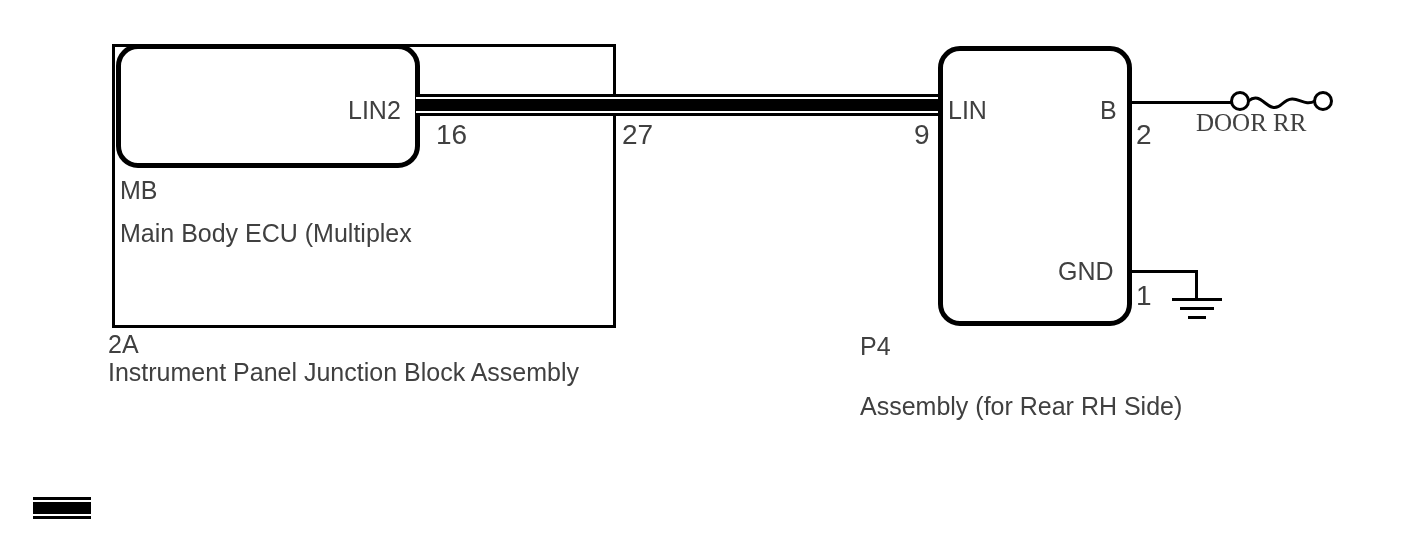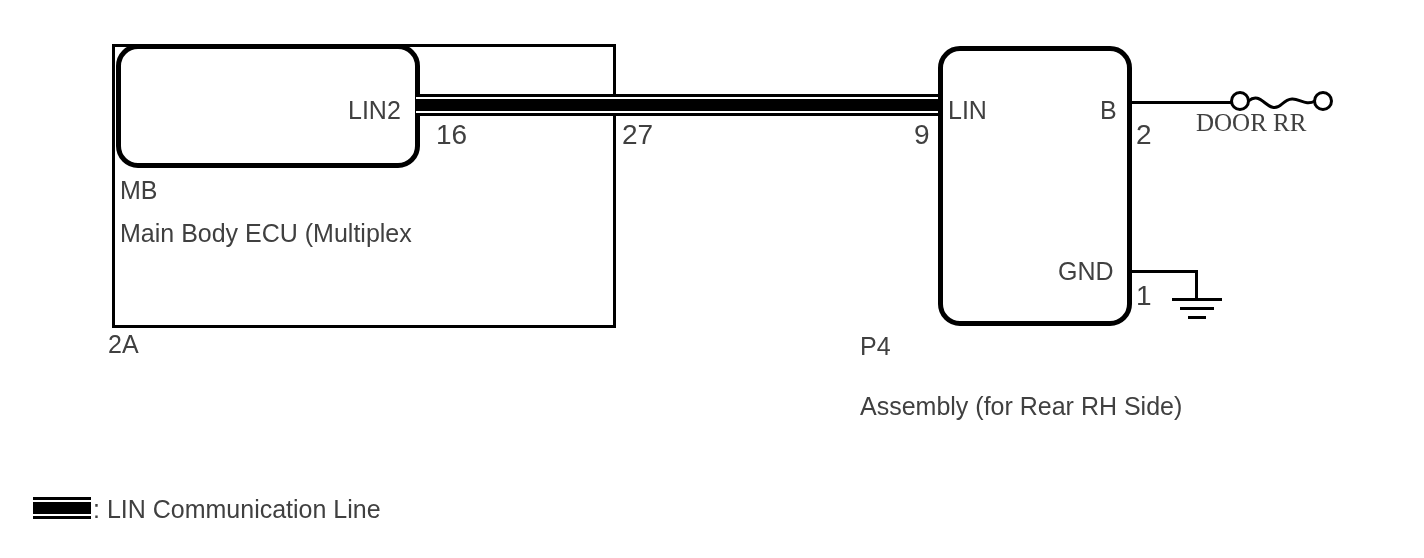--- a/index.html
+++ b/index.html
@@ -110,20 +110,21 @@
 
   <span class="txt pin" style="left:622px; top:122px;">27</span>
 
   <span class="txt" style="left:120px; top:176px;">MB</span>
 
   <span class="txt" style="left:120px; top:202px;margin-top:17px;">Main Body ECU (Multiplex</span>
 
 
   <span class="txt" style="left:108px; top:330px;">2A</span>
 
+  <span class="txt" style="left:108px; top:358px;">Instrument Panel Junction Block Assembly</span>
 
   <div class="lin-line" style="left:416px; top:94px; width:526px;"></div>
 
   <div class="rect-round thick" style="left:938px; top:46px; width:194px; height:280px;"></div>
 
   <span class="txt" style="left:948px; top:96px;">LIN</span>
 
   <span class="txt pin" style="left:914px; top:122px;">9</span>
 
   <span class="txt" style="left:1100px; top:96px;">B</span>
@@ -151,15 +152,14 @@
 
   <div class="wire-h" style="left:1130px; top:270px; width:68px;"></div>
   <div class="wire-v" style="left:1195px; top:270px; height:29px;"></div>
 
   <div class="gnd-bar" style="left:1172px; top:298px; width:50px;"></div>
   <div class="gnd-bar" style="left:1180px; top:307px; width:34px;"></div>
   <div class="gnd-bar" style="left:1188px; top:316px; width:18px;"></div>
 
   <div class="legend-swatch" style="left:33px; top:497px;"></div>
 
-  <span class="txt" style="left:93px; top:495px;">: LIN Communication Line</span>
 
 </div>
 
 </body></html>

